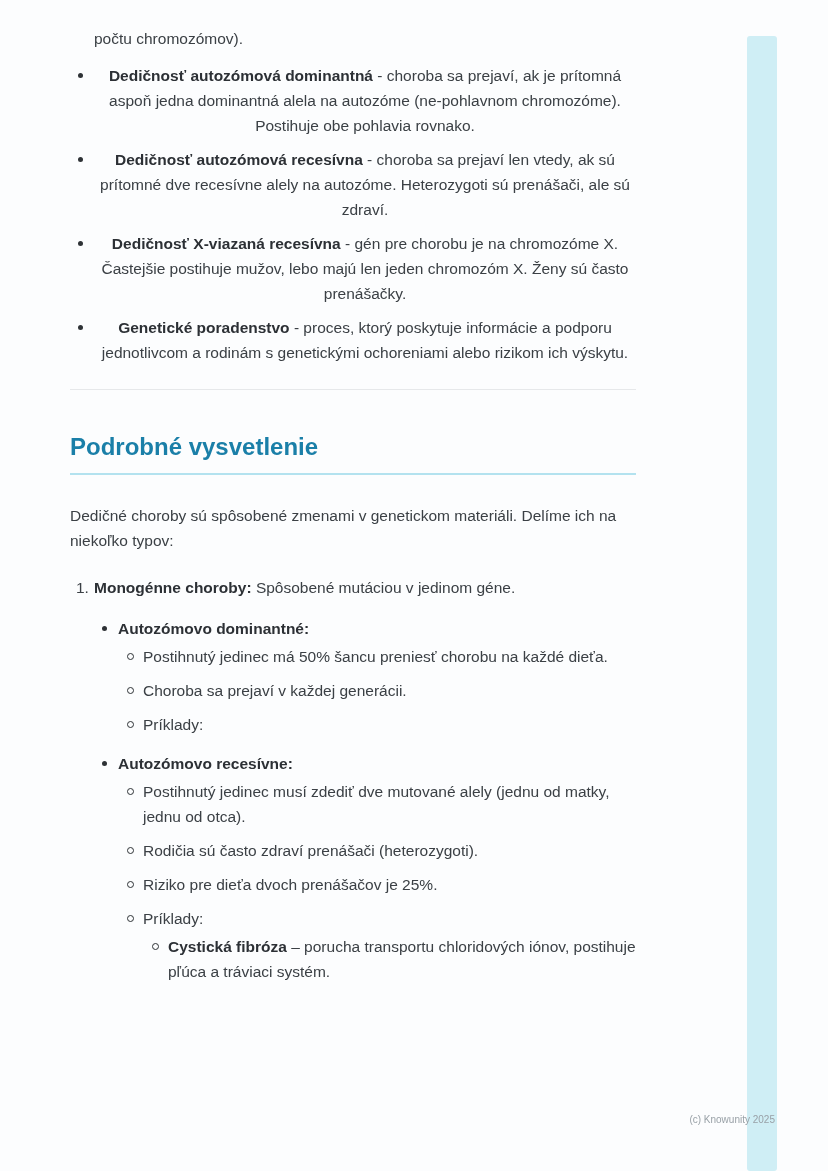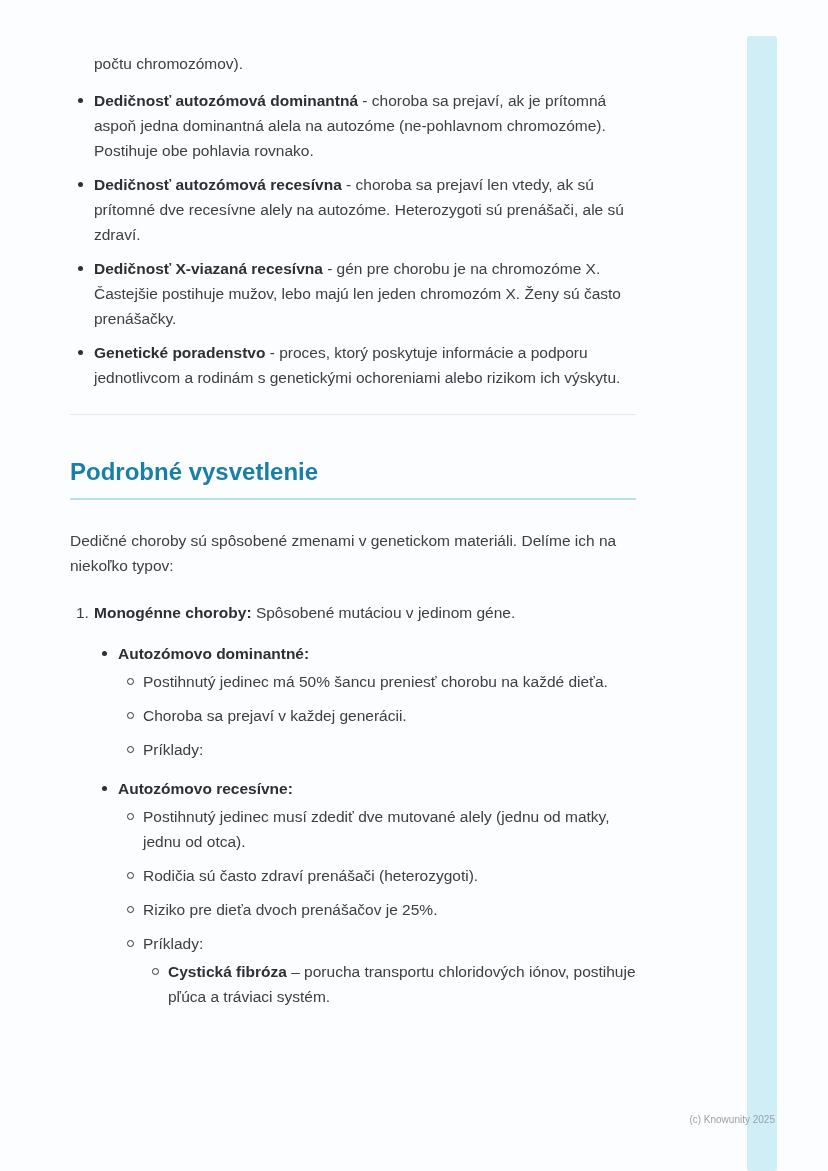--- a/index.html
+++ b/index.html
@@ -23,33 +23,33 @@
     width: 30px;
     height: 1135px;
     background: #cfeef5;
     border-radius: 3px;
     z-index: 1;
   }
 
   .content {
     position: absolute;
     left: 70px;
-    top: 51px;
+    top: 26px;
     width: 566px;
     z-index: 2;
   }
 
   p { margin: 0; }
   ul { list-style: none; margin: 0; padding: 0; }
   strong { color: #2c3035; font-weight: 700; }
 
   .fragment { padding-left: 24px; }
 
   .top-bullets { margin-top: 12px; }
-  .top-bullets > li { position: relative; padding-left: 24px; margin-bottom: 9px; }
+  .top-bullets > li { position: relative; padding-left: 24px; margin-bottom: 9px; text-align: center; }
 
   .marker-dot {
     position: absolute; left: 8px; top: 10px;
     width: 5px; height: 5px; border-radius: 50%;
     background: #2e3236;
   }
   .marker-circle {
     position: absolute; left: 9px; top: 9px;
     width: 5px; height: 5px; border-radius: 50%;
     border: 1.4px solid #2e3236; background: transparent;

